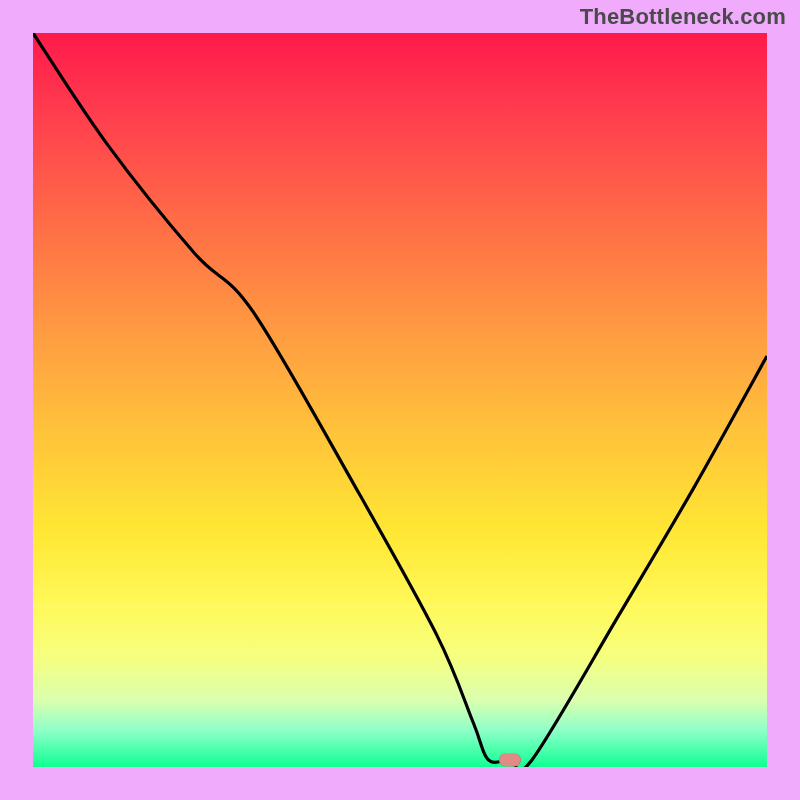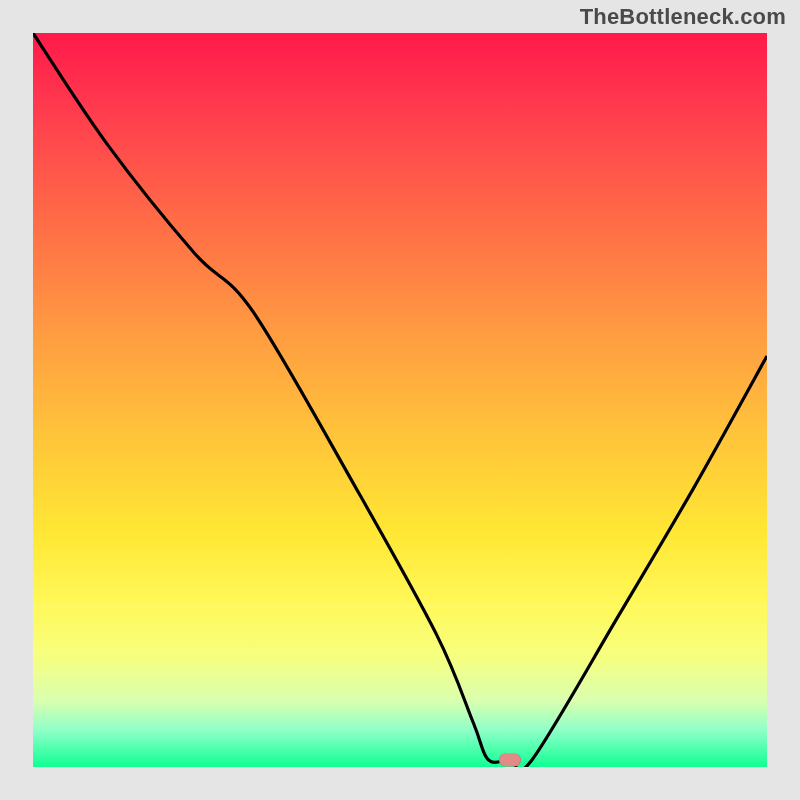--- a/index.html
+++ b/index.html
@@ -8,21 +8,21 @@
     width: 800px;
     height: 800px;
     overflow: hidden;
     background: #000;
     font-family: Arial, Helvetica, sans-serif;
   }
   .frame {
     position: relative;
     width: 800px;
     height: 800px;
-    background: #e5e5e5;
+    background: #f0abfc;
   }
   .watermark {
     position: absolute;
     top: 4px;
     right: 14px;
     color: #4a4a4a;
     font-size: 22px;
     font-weight: 600;
     letter-spacing: 0.2px;
     z-index: 10;

